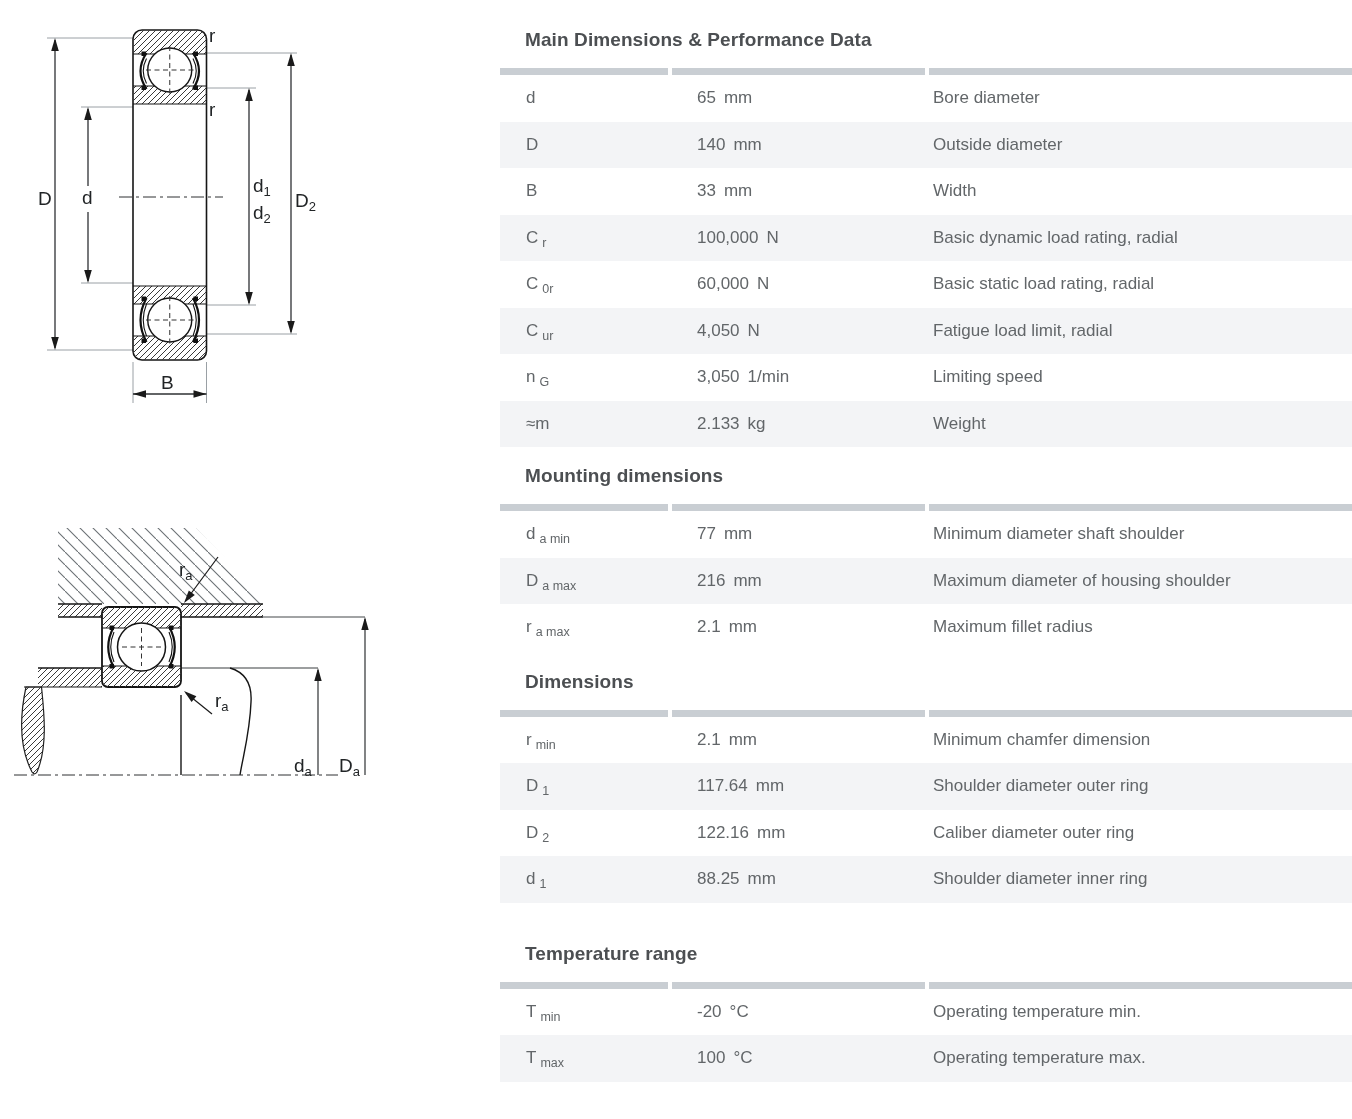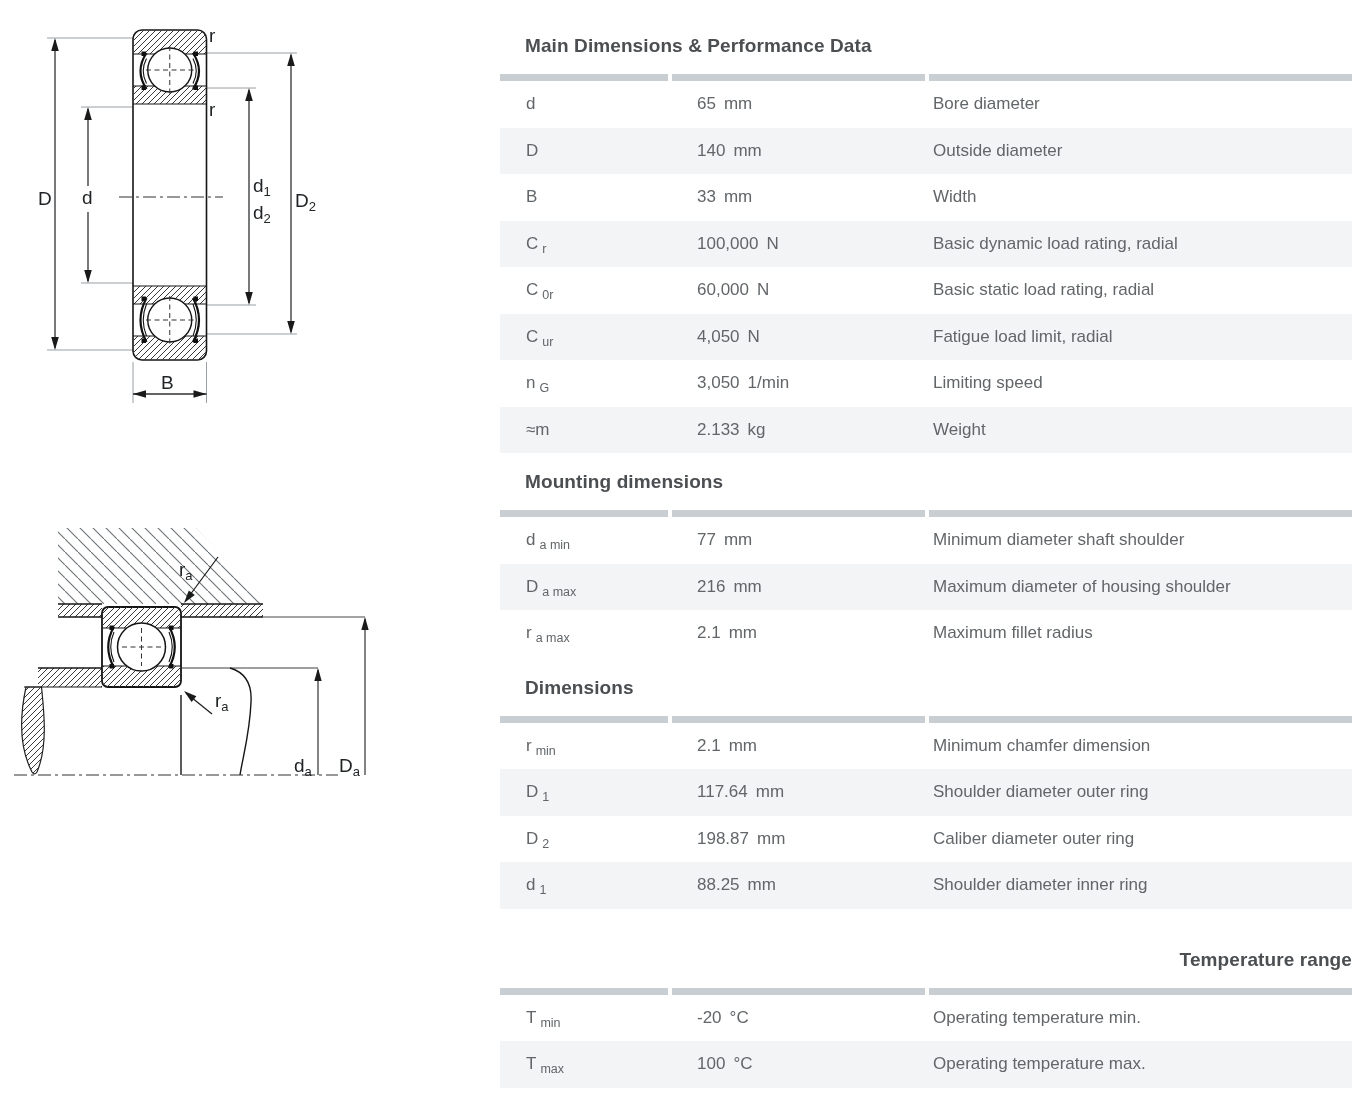--- a/index.html
+++ b/index.html
@@ -11,30 +11,30 @@
   .canvas{position:absolute;left:0;top:0;width:1352px;height:1119px;}
 
   
   .drawing{position:absolute;}
   #topDrawing{left:0;top:0;}
   #bottomDrawing{left:0;top:500px;}
   svg text{font-family:"Liberation Sans","DejaVu Sans",sans-serif;font-size:19px;fill:#212426;}
   svg text .ss{font-size:13px;}
 
   
-  .right-panel{position:absolute;left:500px;top:6px;width:852px;}
+  .right-panel{position:absolute;left:500px;top:0;width:852px;}
   .spec-section{width:852px;}
   .sec-title{
     margin:0;font-size:19px;line-height:22px;font-weight:bold;color:#4c4f52;
     padding-left:25px;letter-spacing:0.1px;
   }
   .spec-section[data-section="0"] .sec-title{margin-top:29px;}
   .spec-section[data-section="1"] .sec-title{margin-top:18px;}
   .spec-section[data-section="2"] .sec-title{margin-top:20px;}
-  .spec-section[data-section="3"] .sec-title{margin-top:40px;text-align:right;}
+  .spec-section[data-section="3"] .sec-title{margin-top:40px;}
   .sec-bar{display:flex;height:7px;margin-top:17px;}
   .sec-bar .seg{background:#c9ced3;height:7px;}
   .sec-bar .s1{width:168px;margin-right:4px;}
   .sec-bar .s2{width:253px;margin-right:4px;}
   .sec-bar .s3{flex:1;}
   .rows{width:852px;}
   .row{display:flex;align-items:center;height:46.5px;font-size:17px;color:#626669;}
   .row.alt{background:#f3f4f6;}
   .c1{width:172px;box-sizing:border-box;padding-left:26px;white-space:nowrap;}
   .c2{width:257px;box-sizing:border-box;padding-left:25px;white-space:nowrap;}
@@ -333,21 +333,21 @@
             <div class="c2"><span class="val">2.1</span><span class="unit">mm</span></div>
             <div class="c3">Minimum chamfer dimension</div>
           </div>
           <div class="row alt">
             <div class="c1"><span class="sym">D</span><span class="sub">1</span></div>
             <div class="c2"><span class="val">117.64</span><span class="unit">mm</span></div>
             <div class="c3">Shoulder diameter outer ring</div>
           </div>
           <div class="row">
             <div class="c1"><span class="sym">D</span><span class="sub">2</span></div>
-            <div class="c2"><span class="val">198.87</span><span class="unit">mm</span></div>
+            <div class="c2"><span class="val">122.16</span><span class="unit">mm</span></div>
             <div class="c3">Caliber diameter outer ring</div>
           </div>
           <div class="row alt">
             <div class="c1"><span class="sym">d</span><span class="sub">1</span></div>
             <div class="c2"><span class="val">88.25</span><span class="unit">mm</span></div>
             <div class="c3">Shoulder diameter inner ring</div>
           </div>
         </div>
     </section>
 

